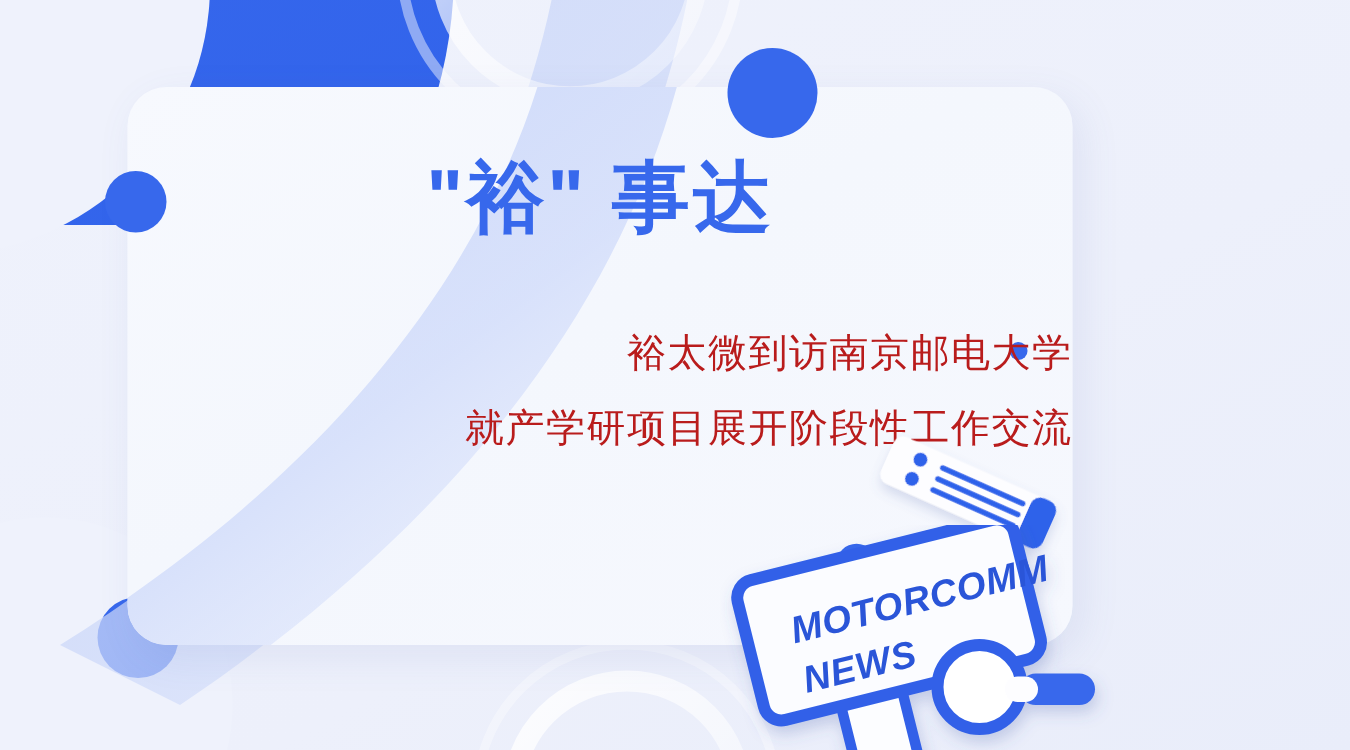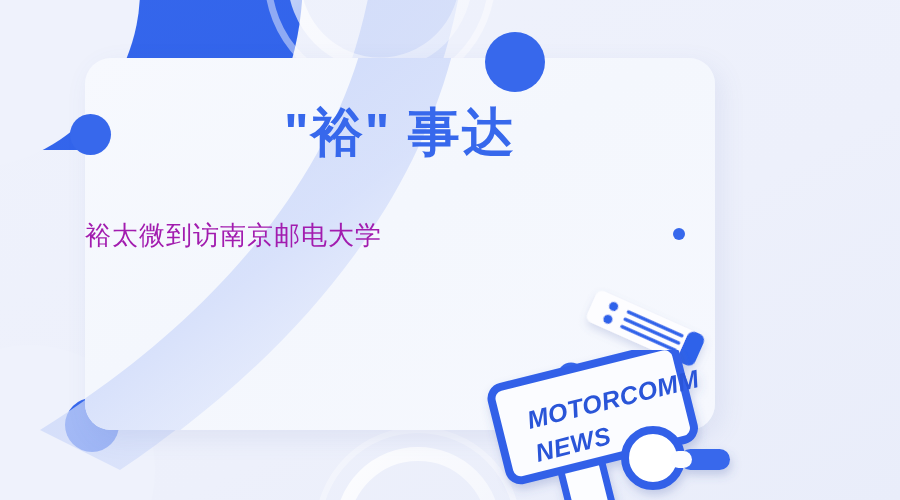--- a/index.html
+++ b/index.html
@@ -67,22 +67,22 @@
     font-size: 52px;
     font-weight: 700;
     letter-spacing: 2px;
     line-height: 1.1;
     white-space: pre;
   }
   .subtitle {
     position: absolute;
     left: 85px;
     width: 630px;
-    text-align: left;
-    color: #a21caf;
+    text-align: right;
+    color: #b91c1c;
     font-size: 26px;
     font-weight: 400;
     letter-spacing: 1px;
     line-height: 1.2;
     white-space: pre;
   }
   .subtitle-1 { top: 220px; }
   .subtitle-2 { top: 270px; }
 
   
@@ -188,20 +188,21 @@
   </div>
 
   <div class="dot dot-top"></div>
   <div class="dot dot-left"></div>
   <div class="dot dot-small"></div>
 
   <div class="title">"裕" 事达</div>
 
   <div class="subtitle subtitle-1">裕太微到访南京邮电大学</div>
 
+  <div class="subtitle subtitle-2">就产学研项目展开阶段性工作交流</div>
 
   <svg class="doc-chip" viewBox="0 0 140 95">
     <defs>
       <filter id="fDoc" x="-40%" y="-40%" width="190%" height="190%">
         <feDropShadow dx="2" dy="4" stdDeviation="4" flood-color="#5a6eb4" flood-opacity="0.22"></feDropShadow>
       </filter>
     </defs>
     <g transform="rotate(24 70 47)" filter="url(#fDoc)">
       <rect x="12" y="31" width="118" height="34" rx="7" ry="7" fill="#fdfdff"></rect>
       <rect x="112" y="31" width="18" height="34" rx="7" ry="7" fill="#2f62ea"></rect>

